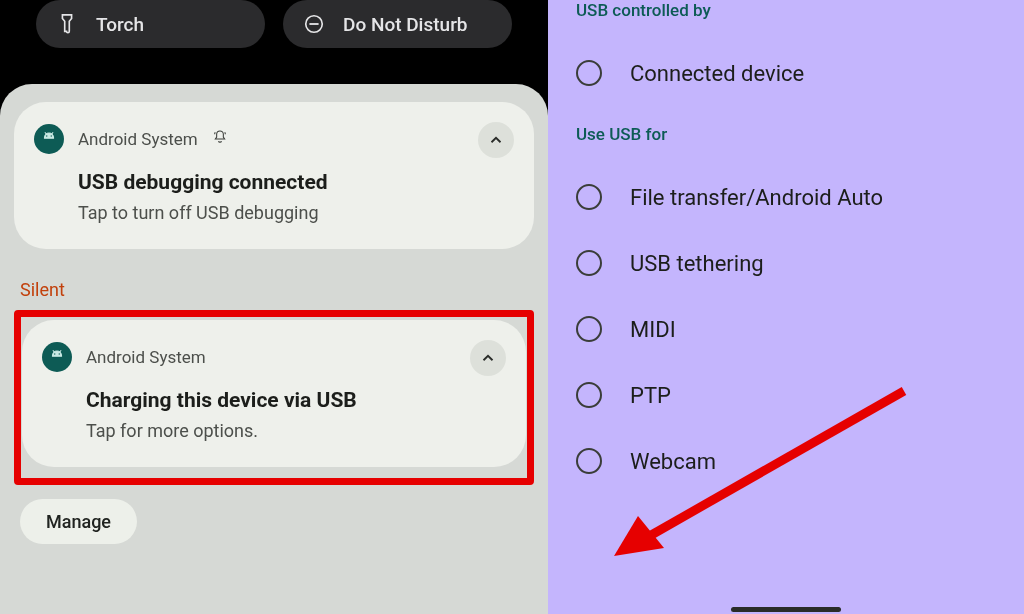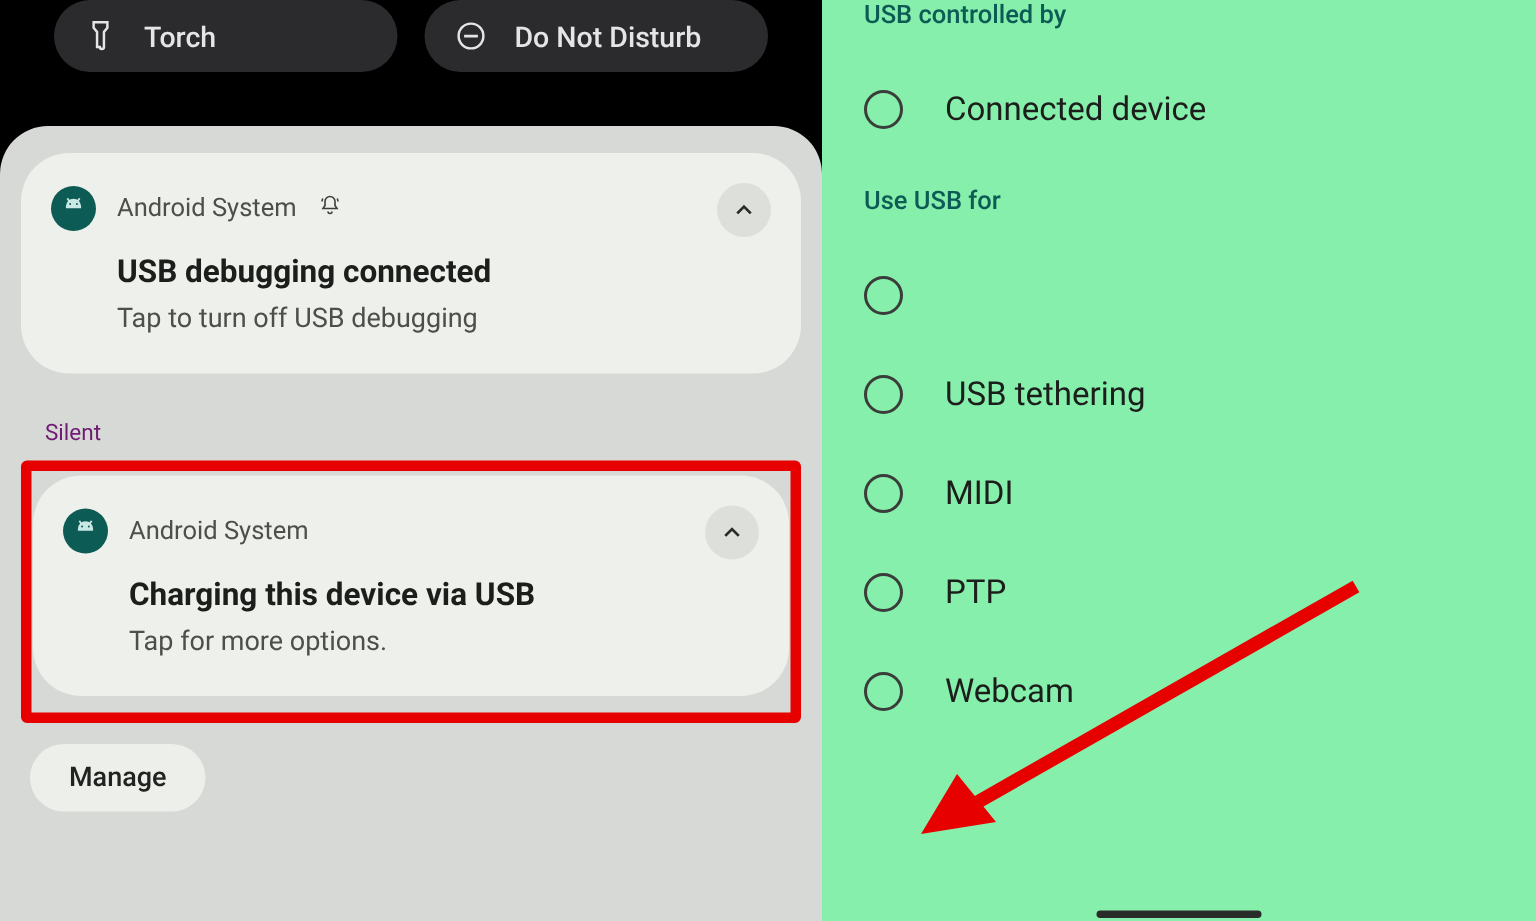--- a/index.html
+++ b/index.html
@@ -67,22 +67,22 @@
     position:absolute; right: 20px; top: 20px;
     width: 36px; height: 36px; border-radius: 50%;
     background: #dde0da;
     display:flex; align-items:center; justify-content:center;
   }
   .collapse-btn svg { width: 18px; height:18px; stroke:#2a2c29; fill:none; stroke-width:2.5;}
   .notif-title { color:#1c1e1b; font-size:21px; font-weight:700; margin: 16px 0 8px 44px;}
   .notif-body  { color:#4c4f4b; font-size:18px; margin-left:44px;}
 
   .section-label {
-    color:#701a75; font-size:15px;
-    margin: 30px 0 12px 16px;
+    color:#c2410c; font-size:18px;
+    margin: 30px 0 12px 6px;
   }
 
   .silent-wrap {
     position: relative;
     padding: 8px;
   }
   .highlight-box {
     position:absolute;
     inset: -2px 0 -10px 0;
     border: 7px solid #e60000;
@@ -96,21 +96,21 @@
     border-radius: 26px;
     padding: 12px 26px;
     display:inline-block;
     font-size:18px; color:#202320; font-weight:500;text-align:center;
   }
 
   
   .right {
     width: 476px;
     height: 614px;
-    background:#86efac;
+    background:#c4b5fd;
     padding: 0 24px 0 28px;
     position:relative;
     overflow:hidden;
   }
   .group-title {
     color:#0d5b55;
     font-size:17px;
     font-weight:500;
     margin-bottom: 20px;
   }
@@ -242,20 +242,21 @@
 
   <div class="option-row">
     <span class="radio"></span>
     <span class="option-label">Connected device</span>
   </div>
 
   <div class="group-title group2">Use USB for</div>
 
   <div class="option-row">
     <span class="radio"></span>
+    <span class="option-label">File transfer/Android Auto</span>
   </div>
   <div class="option-row">
     <span class="radio"></span>
     <span class="option-label">USB tethering</span>
   </div>
   <div class="option-row">
     <span class="radio"></span>
     <span class="option-label">MIDI</span>
   </div>
   <div class="option-row">

